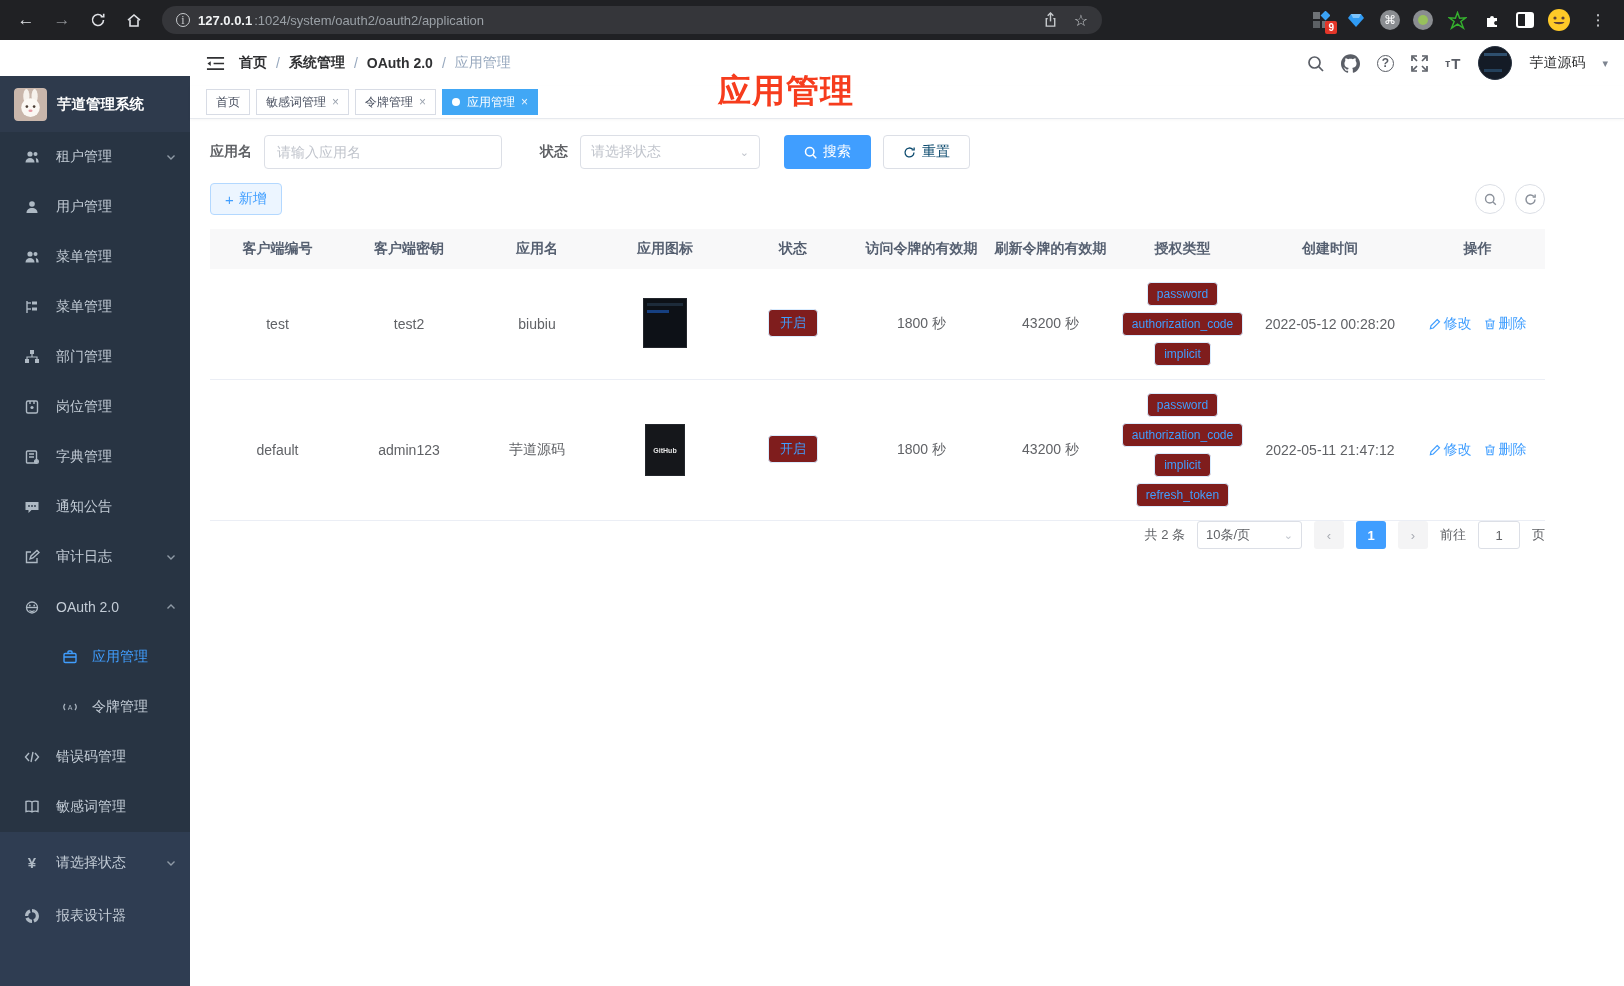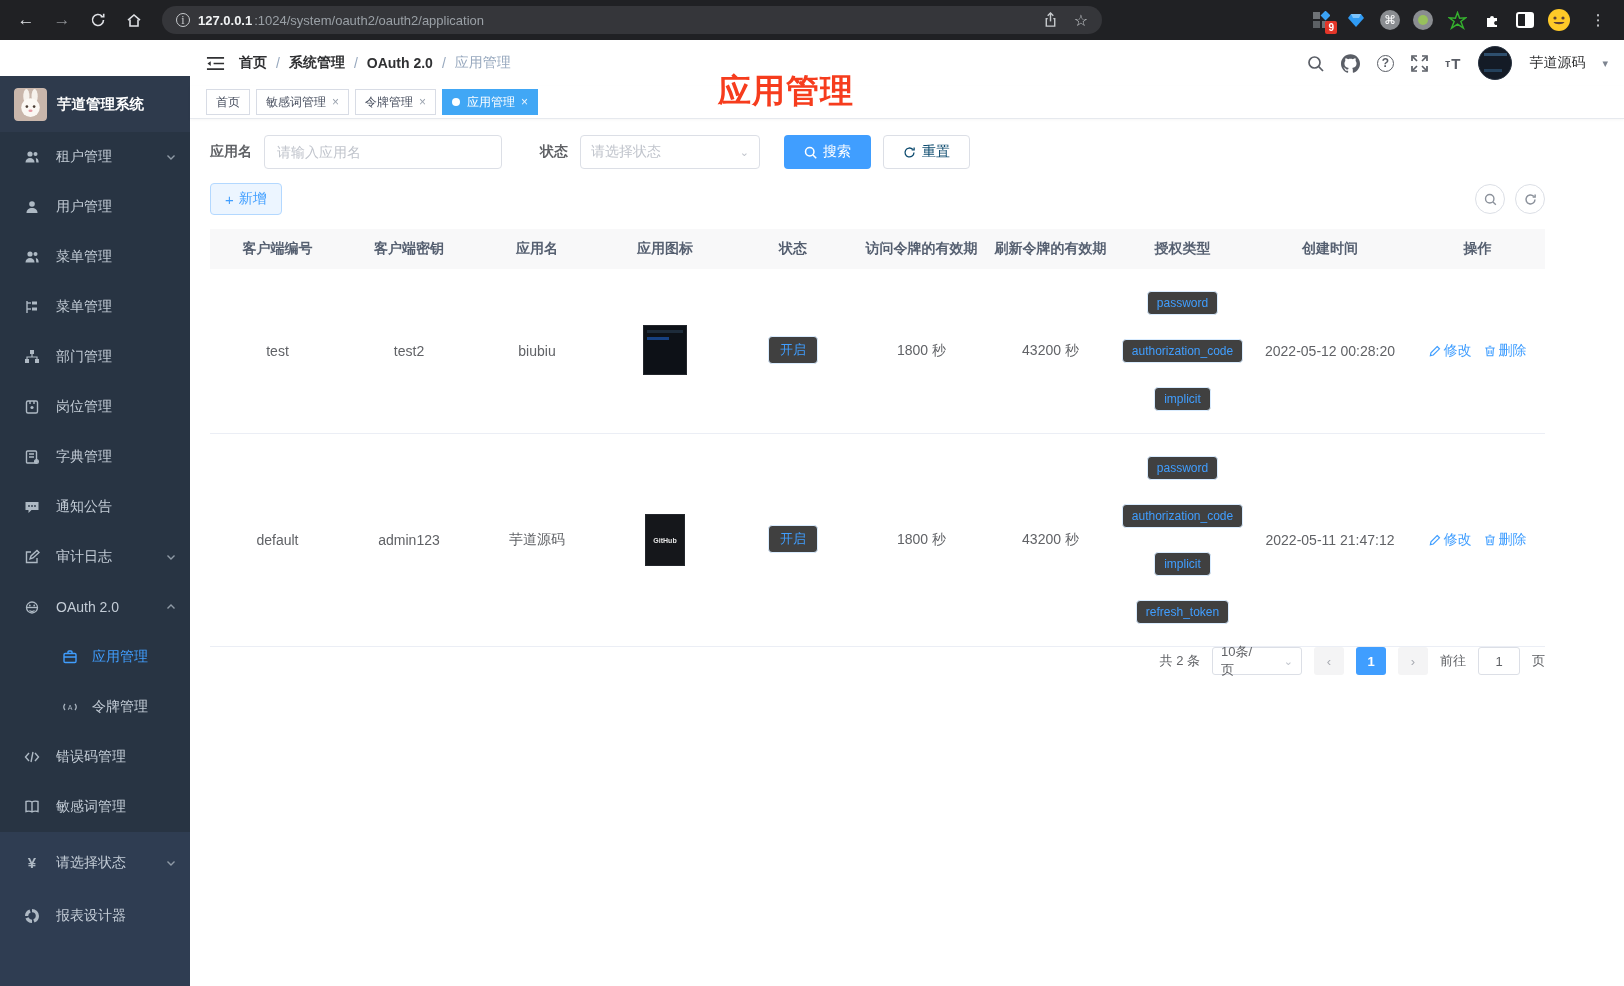--- a/index.html
+++ b/index.html
@@ -89,33 +89,33 @@
   .round-btn { width:30px; height:30px; border:1px solid #dcdfe6; border-radius:50%; display:flex; align-items:center; justify-content:center; color:#8b919b; cursor:pointer; background:#fff; }
 
   
   .table { width:1335px; margin-top:14px; font-size:14px; }
   .tgrid { display:grid; grid-template-columns:135px 128px 128px 128px 128px 129px 129px 135px 160px 135px; }
   .thead { background:#f8f8f9; }
   .thead .cell { padding:11px 4px; color:#555f70; font-weight:700; text-align:center; }
   .trow { border-bottom:1px solid #ebeef5; align-items:center; justify-items:center; color:#606266; }
   .trow .cell { padding:10px 4px; text-align:center; }
   .trow:first-of-type{ border-top:1px solid #ebeef5; }
-  .tag { display:inline-block; background:#404040; border:1px solid #d9ecff; color:#409eff; border-radius:4px; font-size:12px; line-height:22px; padding:0 9px; margin:12px 0; white-space:nowrap; max-width:131px; overflow:hidden; }
+  .tag { display:inline-block; background:#7f1d1d; border:1px solid #d9ecff; color:#409eff; border-radius:4px; font-size:12px; line-height:22px; padding:0 9px; margin:3px 0; white-space:nowrap; max-width:131px; overflow:hidden; }
   .tag-status { line-height:26px; padding:0 11px; font-size:13px; }
   .grants { display:flex; flex-direction:column; align-items:center; }
   .thumb1 { width:44px; height:50px; background:#0d1117; border:1px solid #23262c; position:relative; }
   .thumb1::before{content:""; position:absolute; left:3px; top:4px; right:3px; height:3px; background:#1d2b3a;}
   .thumb1::after{content:""; position:absolute; left:3px; top:11px; width:22px; height:3px; background:#2ea04326; background:#1f6feb; opacity:.5;}
   .thumb2 { width:40px; height:52px; background:#15171b; border:1px solid #23262c; display:flex; align-items:center; justify-content:center; color:#e6e6e6; font-size:7px; font-weight:700; }
   .link { color:#409eff; display:inline-flex; align-items:center; gap:3px; cursor:pointer; }
   .ops { display:flex; gap:12px; justify-content:center; }
 
   
   .pager { width:1335px; display:flex; justify-content:flex-end; align-items:center; gap:12px; color:#606266; font-size:13px; }
-  .psize { width:90px; height:28px; border:1px solid #dcdfe6; border-radius:3px; display:flex; align-items:center; justify-content:space-between; padding:0 8px; color:#606266; cursor:pointer;gap:26px; }
+  .psize { width:105px; height:28px; border:1px solid #dcdfe6; border-radius:3px; display:flex; align-items:center; justify-content:space-between; padding:0 8px; color:#606266; cursor:pointer;gap:26px; }
   .pbtn { min-width:30px; height:28px; background:#f4f4f5; border-radius:3px; display:flex; align-items:center; justify-content:center; color:#a8abb2; font-size:13px; cursor:pointer; }
   .pbtn.cur { background:#409eff; color:#fff; font-weight:700; }
   .goto-input { width:42px; height:28px; border:1px solid #dcdfe6; border-radius:3px; text-align:center; font-size:13px; color:#606266; outline:none; }
   svg { display:block; }
 </style>
 </head>
 <body>
 
 <div class="chrome">
   <div class="nav-ic">←</div>

